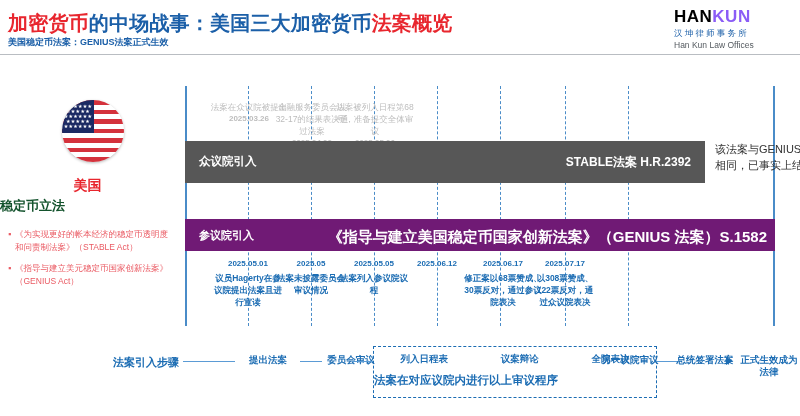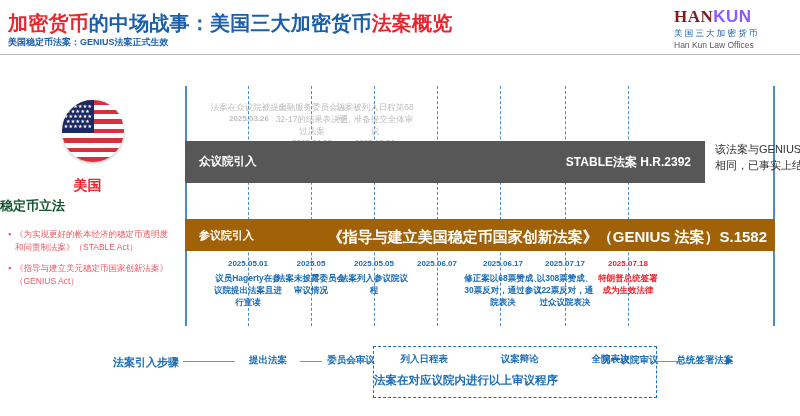--- a/index.html
+++ b/index.html
@@ -11,21 +11,21 @@
     position:relative;
   }
   
   .header{position:absolute;left:0;top:0;width:800px;height:56px;}
   .title{position:absolute;left:8px;top:10px;font-size:20px;font-weight:bold;letter-spacing:.2px;white-space:nowrap;}
   .t-red{color:#e8262e;}
   .t-blue{color:#1b5fa8;}
   .subtitle{position:absolute;left:8px;top:36px;font-size:9px;font-weight:bold;color:#1b5fa8;white-space:nowrap;}
   .logo{position:absolute;right:6px;top:8px;text-align:left;width:120px;}
   .logo-top{font-size:17px;font-weight:bold;letter-spacing:.5px;line-height:18px;}
-  .logo-han{color:#7f1d1d;font-family:Liberation Serif, serif;}
+  .logo-han{color:#000000;}
   .logo-kun{color:#8b5cf6;}
   .logo-cn{font-size:8.5px;color:#1b5fa8;letter-spacing:2.2px;line-height:12px;margin-top:1px;}
   .logo-en{font-size:8.5px;color:#555b60;line-height:11px;margin-top:1px;}
   .hrule{position:absolute;left:0;top:54px;width:800px;height:1px;background:#b9bdc2;}
 
   
   .leftpanel{position:absolute;left:0;top:100px;width:175px;}
   .flag{position:absolute;left:62px;top:0px;width:62px;height:62px;border-radius:50%;overflow:hidden;
         box-shadow:0 1px 3px rgba(0,0,0,.28);}
   .flag .stripes{position:absolute;inset:0;
@@ -48,21 +48,21 @@
   .dash{position:absolute;top:0;width:0;height:240px;border-left:1px dashed #4a8cc8;}
 
   
   .houserow{position:absolute;left:0;top:55px;width:520px;height:42px;background:#575757;}
   .houserow .lbl{position:absolute;left:14px;top:13px;color:#fff;font-size:11.5px;font-weight:bold;}
   .houserow .bill{position:absolute;right:14px;top:13px;color:#fff;font-size:12px;font-weight:bold;}
   .housenote{position:absolute;left:530px;top:55px;width:250px;}
   .housenote div{font-size:11px;color:#333;line-height:16px;font-weight:500;}
 
   
-  .senaterow{position:absolute;left:0;top:133px;width:590px;height:32px;background:#a16207;}
+  .senaterow{position:absolute;left:0;top:133px;width:590px;height:32px;background:#701a75;}
   .senaterow .lbl{position:absolute;left:14px;top:9px;color:#fff;font-size:11px;font-weight:bold;}
   .senaterow .bill{position:absolute;right:8px;top:9px;color:#fff;font-size:15px;font-weight:bold;white-space:nowrap;}
 
   
   .ev{position:absolute;text-align:center;}
   .ev .d{font-size:8px;font-weight:bold;line-height:11px;}
   .ev .t{font-size:8.5px;line-height:12px;margin-top:3px;}
   .ev.gray .d{color:#bdbdbd;}
   .ev.gray .t{color:#bdbdbd;}
   .ev.blue .d{color:#1b6cb3;}
@@ -86,21 +86,21 @@
 
 <div class="header">
   <div class="title">
     <span class="t-red">加密货币</span><span class="t-blue">的中场战事：美国三大加密货币</span><span class="t-red">法案概览</span>
   </div>
   <div class="subtitle">美国稳定币法案：GENIUS法案正式生效</div>
   <div class="logo">
     <div class="logo-top">
       <span class="logo-han">HAN</span><span class="logo-kun">KUN</span>
     </div>
-    <div class="logo-cn">美国三大加密货币</div>
+    <div class="logo-cn">汉坤律师事务所</div>
     <div class="logo-en">Han Kun Law Offices</div>
   </div>
   <div class="hrule"></div>
 </div>
 
 <div class="leftpanel">
   <div class="flag">
     <div class="stripes"></div>
     <div class="canton">
       <div class="st">★★★★★★<br>★★★★★<br>★★★★★★<br>★★★★★<br>★★★★★★</div>
@@ -165,33 +165,29 @@
   </div>
   <div class="ev blue" style="left:89px;top:172px;width:74px">
     <div class="d">2025.05</div>
     <div class="t">法案未披露委员会审议情况</div>
   </div>
   <div class="ev blue" style="left:152px;top:172px;width:74px">
     <div class="d">2025.05.05</div>
     <div class="t">法案列入参议院议程</div>
   </div>
   <div class="ev blue" style="left:215px;top:172px;width:74px">
-    <div class="d">2025.06.07</div>
+    <div class="d">2025.06.12</div>
   </div>
   <div class="ev blue" style="left:278px;top:172px;width:80px">
     <div class="d">2025.06.17</div>
     <div class="t">修正案以68票赞成、30票反对，通过参议院表决</div>
   </div>
   <div class="ev blue" style="left:348px;top:172px;width:64px">
     <div class="d">2025.07.17</div>
     <div class="t">以308票赞成、122票反对，通过众议院表决</div>
-  </div>
-  <div class="ev red" style="left:411px;top:172px;width:64px">
-    <div class="d">2025.07.18</div>
-    <div class="t">特朗普总统签署成为生效法律</div>
   </div>
 </div>
 
 <div class="flow">
   <div class="flowlabel">法案引入步骤</div>
   <div class="fline" style="left:183px;width:52px"></div>
   <div class="fstep" style="left:238px;width:60px">提出法案</div>
   <div class="fline" style="left:300px;width:22px"></div>
   <div class="fstep" style="left:322px;width:58px">委员会审议</div>
   <div class="fline" style="left:352px;width:22px"></div>
@@ -203,13 +199,14 @@
       <span>全院表决</span>
     </div>
     <div class="cap">法案在对应议院内进行以上审议程序</div>
   </div>
 
   <div class="fline" style="left:655px;width:26px"></div>
   <div class="fstep" style="left:600px;width:60px">另一议院审议</div>
   <div class="fline" style="left:660px;width:22px"></div>
   <div class="fstep" style="left:676px;width:58px">总统签署法案</div>
   <div class="arrow" style="left:726px"></div>
+  <div class="fstep" style="left:740px;width:58px">正式生效成为法律</div>
 </div>
 
 </body></html>

